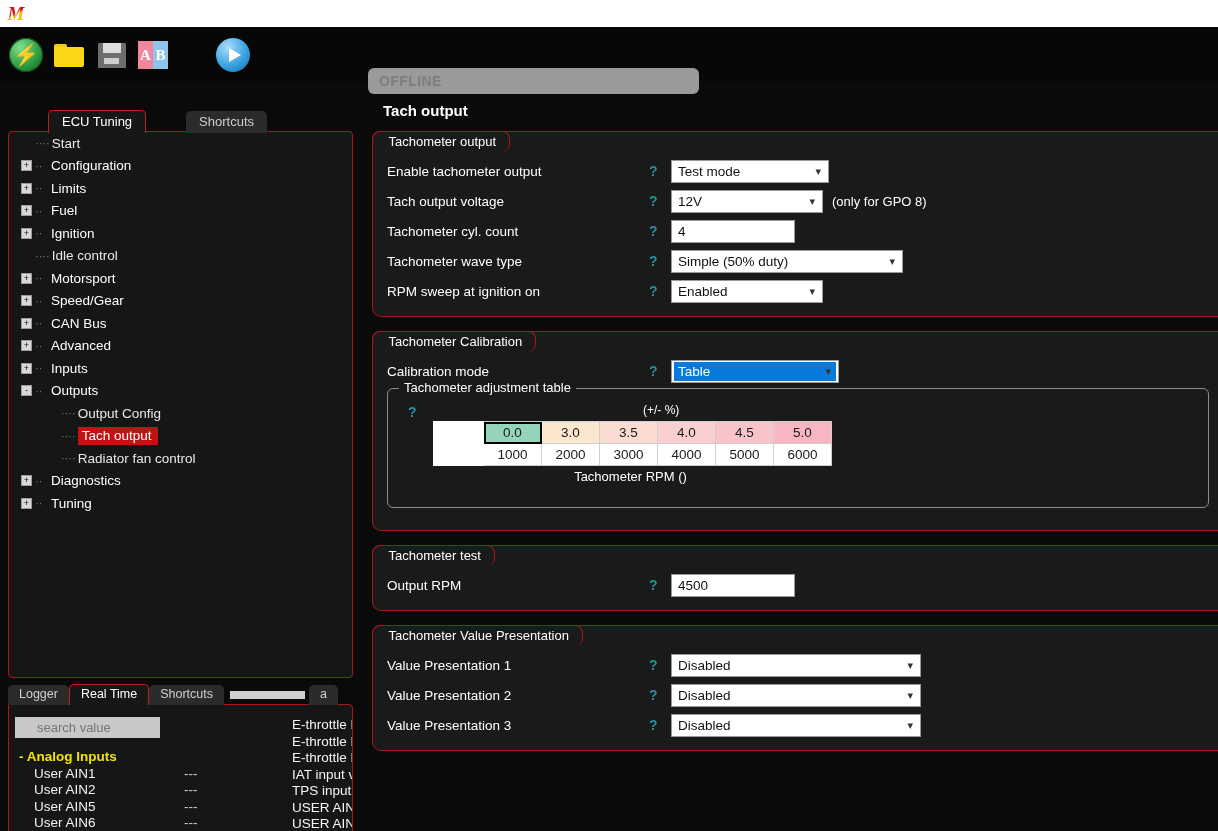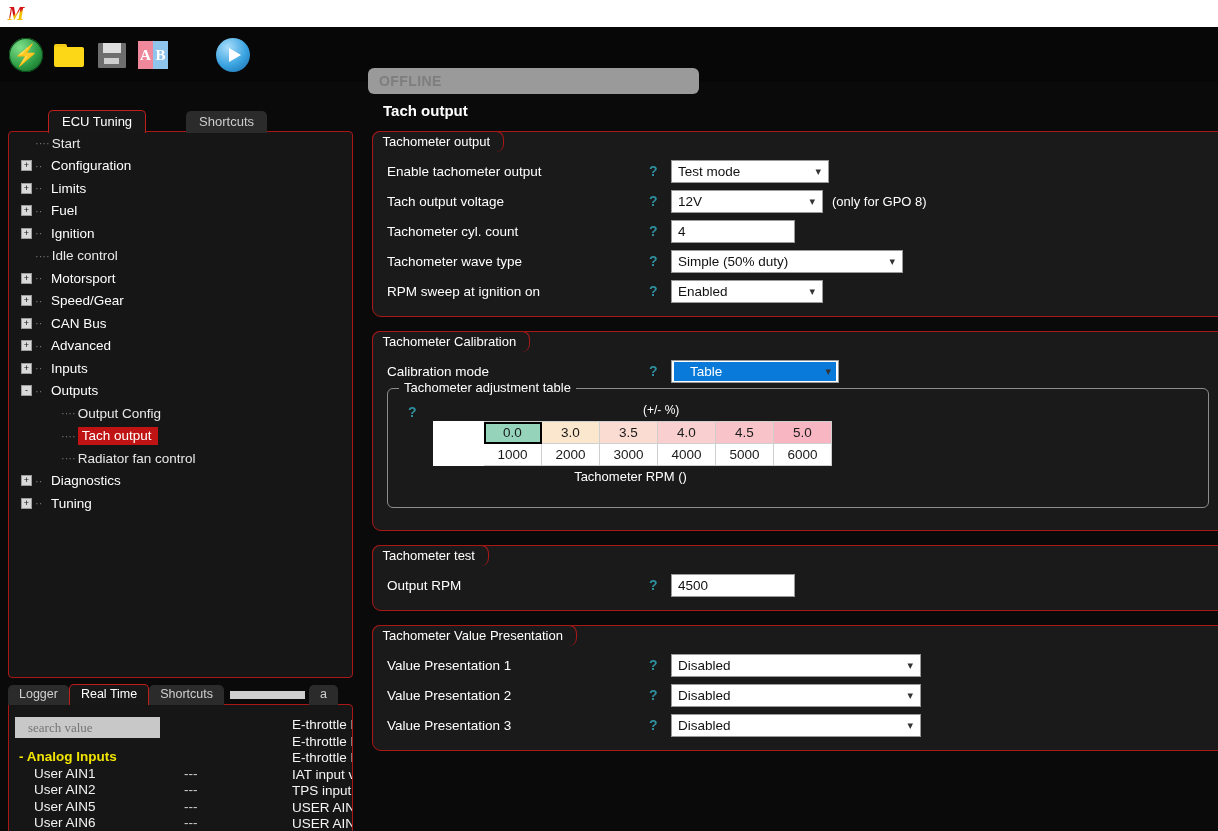--- a/index.html
+++ b/index.html
@@ -222,22 +222,22 @@
     border-top: 1px solid #a81818;
     border-radius: 0 4px 4px 4px;
     overflow: hidden;
   }
   #search-value {
     position: absolute; left: 6px; top: 12px;
     width: 145px; height: 21px;
     background: #c8c8c8;
     border: none; outline: none;
     color: #6a6a6a; font-size: 13px;
-    padding-left: 13px;
-    font-family: Liberation Serif, serif;
+    padding-left: 22px;
+    font-family: Liberation Sans, sans-serif;
   }
   #rt-left { position: absolute; left: 10px; top: 44px; width: 250px; }
   .rt-group {
     color: #f1e400; font-weight: bold; font-size: 13.5px;
     height: 16.5px;
   }
   .rt-row {
     display: flex; height: 16.5px;
     font-size: 13.5px; color: #f2f2f2;
   }
@@ -261,21 +261,21 @@
     position: absolute;
     left: 4px;
     background: #1a1a1a;
     border: 1.5px solid #a81818;
     border-radius: 9px;
     width: 856px;
   }
   .panel-title {
     position: absolute; left: -1.5px; top: -1.5px;
     height: 21px; line-height: 20px;
-    padding: 0 13px 0 10px;
+    padding: 0 13px 0 16px;
     font-size: 13px; color: #ffffff;
     background: #1a1a1a;
     border: 1.5px solid #a81818;
     border-bottom: none;
     border-radius: 8px 8px 8px 0;
   }
   .panel-body { padding-top: 24px; padding-bottom: 10px; }
 
   .frow {
     display: flex; align-items: center;
@@ -297,21 +297,21 @@
     color: #111; font-size: 13.5px;
     display: flex; align-items: center;
     padding-left: 6px;
     position: relative;
     font-family: "Liberation Sans", sans-serif;
   }
   .ctl.sel-blue { background: #ffffff; padding-left: 2px; }
   .ctl.sel-blue .sel-text {
     background: #0a7ada; color: #ffffff;
     height: 19px; line-height: 19px;
-    padding-left: 16px;
+    padding-left: 4px;
     flex: 1; margin-right: 2px;
   }
   .chev {
     position: absolute; right: 7px; top: 0;
     height: 21px; line-height: 21px;
     color: #333; font-size: 11px;
   }
   .chev::after { content: "\25BE"; }
   .side-note {
     margin-left: 9px; font-size: 13px; color: #ffffff;

